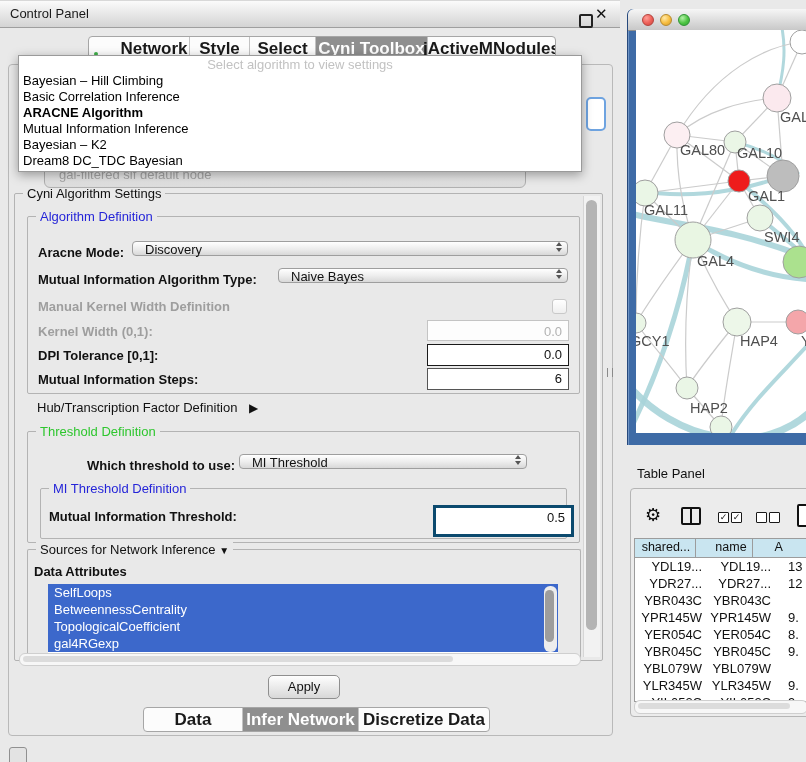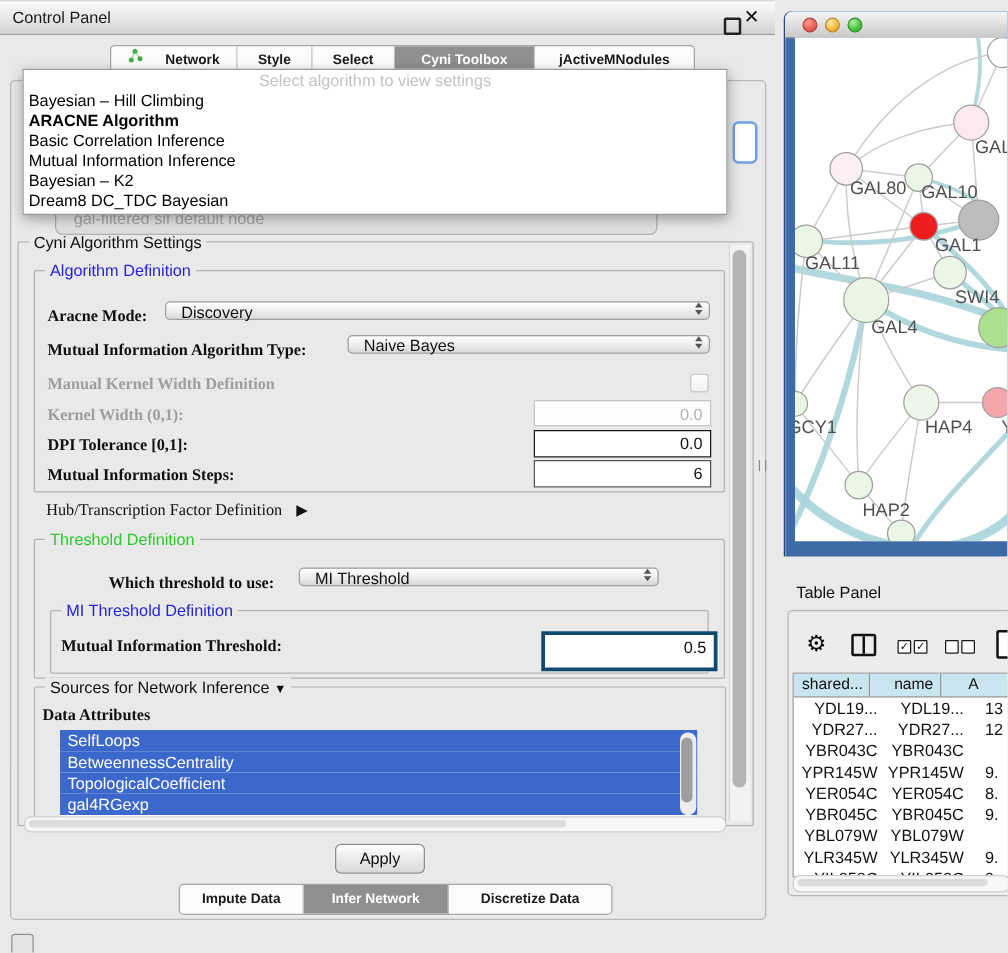--- a/index.html
+++ b/index.html
@@ -14,22 +14,22 @@
     border-top:1px solid #d8d8d8;border-bottom:1px solid #9f9f9f;}
   .cp-title{left:10px;top:0;line-height:26px;font-size:13px;color:#1a1a1a;}
   .float-btn{left:579px;top:13px;width:10px;height:10px;border:2px solid #222;border-radius:2px;background:transparent;}
   .close-btn{left:595px;top:4px;font-size:15px;font-weight:bold;color:#111;line-height:18px;}
 
   
   .cp-body{left:8px;top:64px;width:603px;height:670px;border:1px solid #b9b9b9;border-radius:4px;background:#e9e9e9;}
 
   
   .tabbar{display:flex;height:23px;background:#fcfcfc;border:1px solid #a6a6a6;border-radius:4px;overflow:hidden;z-index:20;}
-  .seg{height:23px;line-height:23px;text-align:center;font-weight:600;font-size:11px;color:#1a1a1a;
-       border-right:1px solid #c3c3c3;display:flex;align-items:flex-start;justify-content:center;gap:17px;padding:0 2px;}
+  .seg{height:23px;line-height:23px;text-align:center;font-weight:600;font-size:17px;color:#1a1a1a;
+       border-right:1px solid #c3c3c3;display:flex;align-items:flex-end;justify-content:center;gap:17px;padding:0 2px;}
   .seg:last-child{border-right:none;}
   .seg.active{background:#8f8f8f;color:#fff;}
   .tabbar-top{left:88px;top:36px;}
   .tabbar-bottom{left:143px;top:707px;}
   .neticon{width:13px;height:13px;display:inline-block;}
 
   
   .popup{left:18px;top:55px;width:562px;background:#fff;border:1px solid #9a9a9a;
          box-shadow:0 3px 10px rgba(0,0,0,0.35);z-index:60;padding-bottom:2px;}
   .popup .ph{height:17px;line-height:17px;text-align:center;color:#c2c2c2;font-size:13px;}
@@ -41,21 +41,21 @@
             background:linear-gradient(#f8f8f8,#dcdcdc);color:#a8a8a8;line-height:24px;padding-left:14px;z-index:5;}
   .blue-frag{left:586px;top:97px;width:16px;height:30px;border:2px solid #6ea3e0;border-radius:5px;background:#fff;z-index:5;}
 
   
   .group{position:absolute;border:1px solid #b3b3b3;border-radius:2px;}
   .gtitle{position:absolute;top:-8px;left:8px;background:#e9e9e9;padding:0 4px;font-size:13px;line-height:15px;white-space:nowrap;}
   .gtitle.blue{color:#2525d8;}
   .gtitle.green{color:#2ec62e;}
 
   
-  .lbl{position:absolute;font-weight:bold;font-size:13px;white-space:nowrap;font-family:Liberation Serif, serif;}
+  .lbl{position:absolute;font-weight:bold;font-size:13px;white-space:nowrap;}
   .lbl.dis{color:#9e9e9e;}
   .plain{font-weight:normal;}
   .field{position:absolute;background:#fff;text-align:right;font-size:13px;box-sizing:border-box;padding-right:6px;}
   .field.dis{background:#fdfdfd;border:1px solid #c4c4c4;color:#b2b2b2;}
   .combo{position:absolute;height:15px;border:1px solid #9e9e9e;border-radius:4px;
          background:linear-gradient(#ffffff,#ececec 55%,#d8d8d8);display:flex;align-items:flex-start;box-sizing:border-box;}
   .combo-val{flex:1;padding-left:12px;font-size:13px;color:#111;white-space:nowrap;overflow:hidden;}
   .spinner{width:16px;display:flex;flex-direction:column;align-items:center;gap:2px;}
   .spinner i{display:block;width:0;height:0;border-left:3.5px solid transparent;border-right:3.5px solid transparent;}
   .spinner .up{border-bottom:4px solid #555;}
@@ -142,22 +142,22 @@
   <div class="seg active" style="width:107px">Cyni Toolbox</div>
   <div class="seg" style="width:123px">jActiveMNodules</div>
 </div>
 
 <div class="abs bg-combo nowrap">gal-filtered sif default node</div>
 <div class="abs blue-frag"></div>
 
 <div class="abs popup">
   <div class="ph">Select algorithm to view settings</div>
   <div class="pi">Bayesian – Hill Climbing</div>
+  <div class="pi">Basic Correlation Inference</div>
   <div class="pi bold">ARACNE Algorithm</div>
-  <div class="pi">Basic Correlation Inference</div>
   <div class="pi">Mutual Information Inference</div>
   <div class="pi">Bayesian – K2</div>
   <div class="pi">Dream8 DC_TDC Bayesian</div>
 </div>
 
 <div class="group" style="left:14px;top:193px;width:587px;height:466px;">
   <span class="gtitle">Cyni Algorithm Settings</span>
 
   <div class="group" style="left:12px;top:22px;width:551px;height:176px;">
     <span class="gtitle blue">Algorithm Definition</span>

